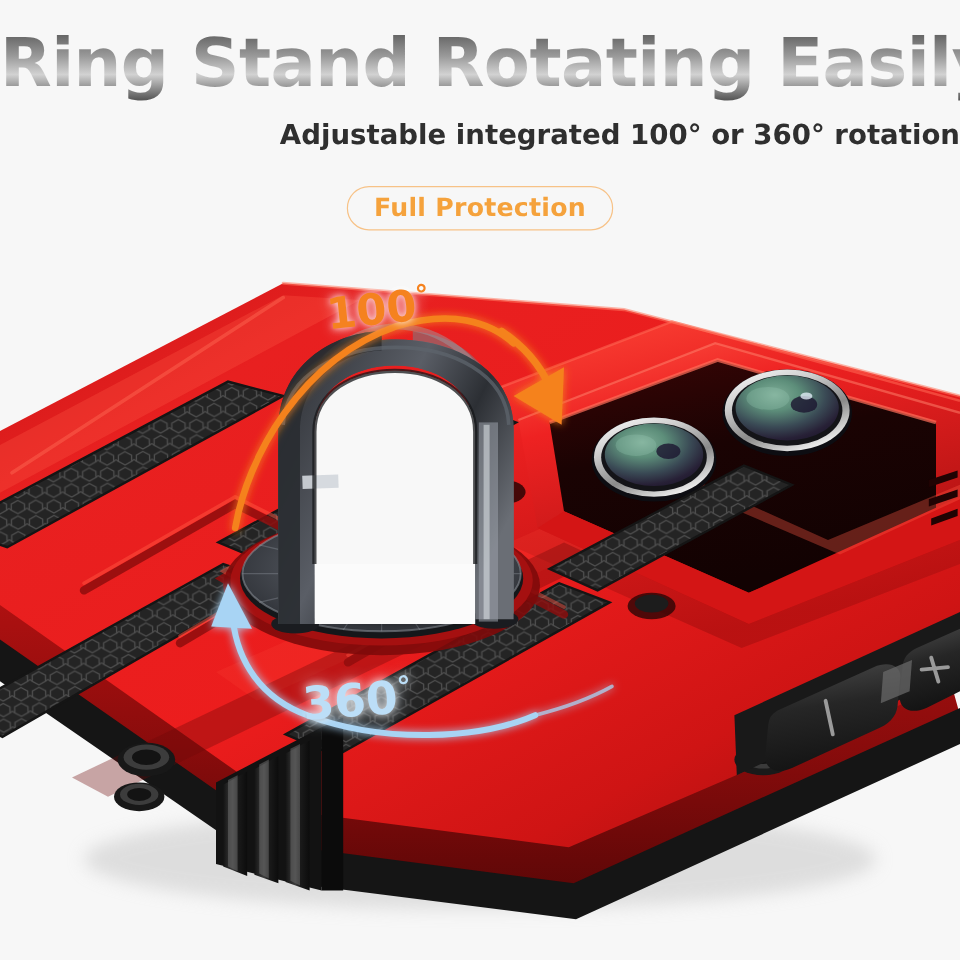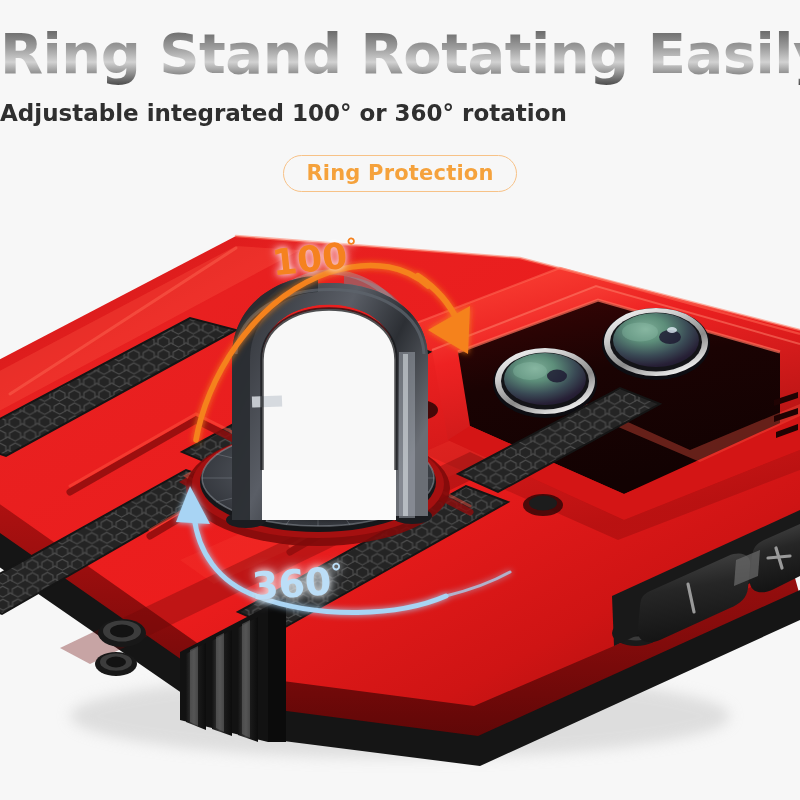--- a/index.html
+++ b/index.html
@@ -41,21 +41,21 @@
     background-clip: text;
     color: transparent;
     -webkit-text-fill-color: transparent;
     white-space: nowrap;
   }
   .subtitle {
     position: absolute;
     top: 100px;
     left: 0;
     width: 800px;
-    text-align: left;
+    text-align: right;
     font-size: 23px;
     font-weight: bold;
     color: #2f2f2f;
     font-family: "DejaVu Sans", sans-serif;
     white-space: nowrap;
   }
   .badge-wrap {
     position: absolute;
     top: 155px;
     left: 0;
@@ -429,21 +429,21 @@
       <path d="M 446 596 C 470 590, 492 582, 510 572" fill="none" stroke="#a8d4f4" stroke-width="3" stroke-linecap="round" opacity="0.75"></path>
       <path d="M 190 486 L 210 524 L 176 522 Z" fill="#a8d4f4"></path>
     </g>
   </svg>
 
   <div class="title">Ring Stand Rotating Easily</div>
 
   <div class="subtitle">Adjustable integrated 100° or 360° rotation</div>
 
   <div class="badge-wrap">
-    <span class="badge">Ring Protection</span>
+    <span class="badge">Full Protection</span>
   </div>
 
   <div class="label-100">
     <span>100</span><span class="deg">°</span>
   </div>
 
   <div class="label-360">
     <span>360</span><span class="deg">°</span>
   </div>
 

